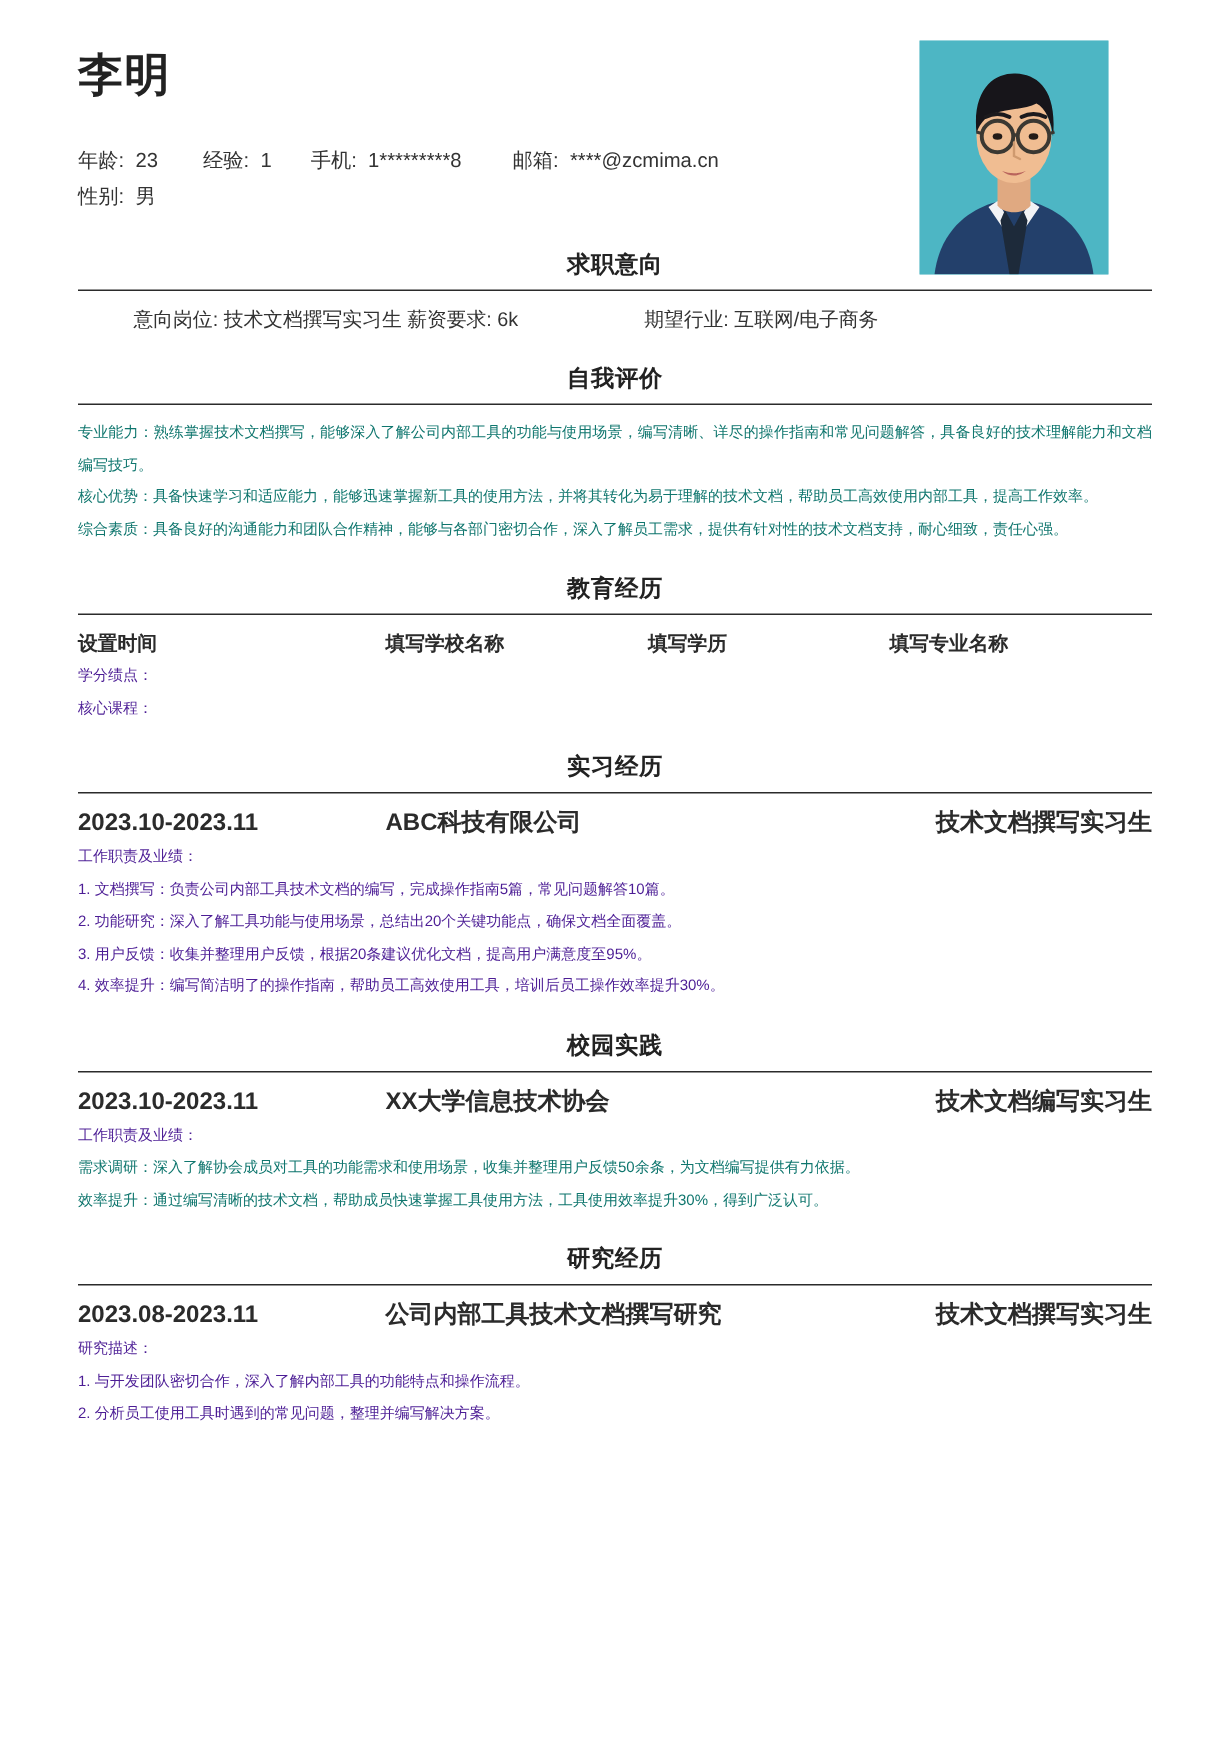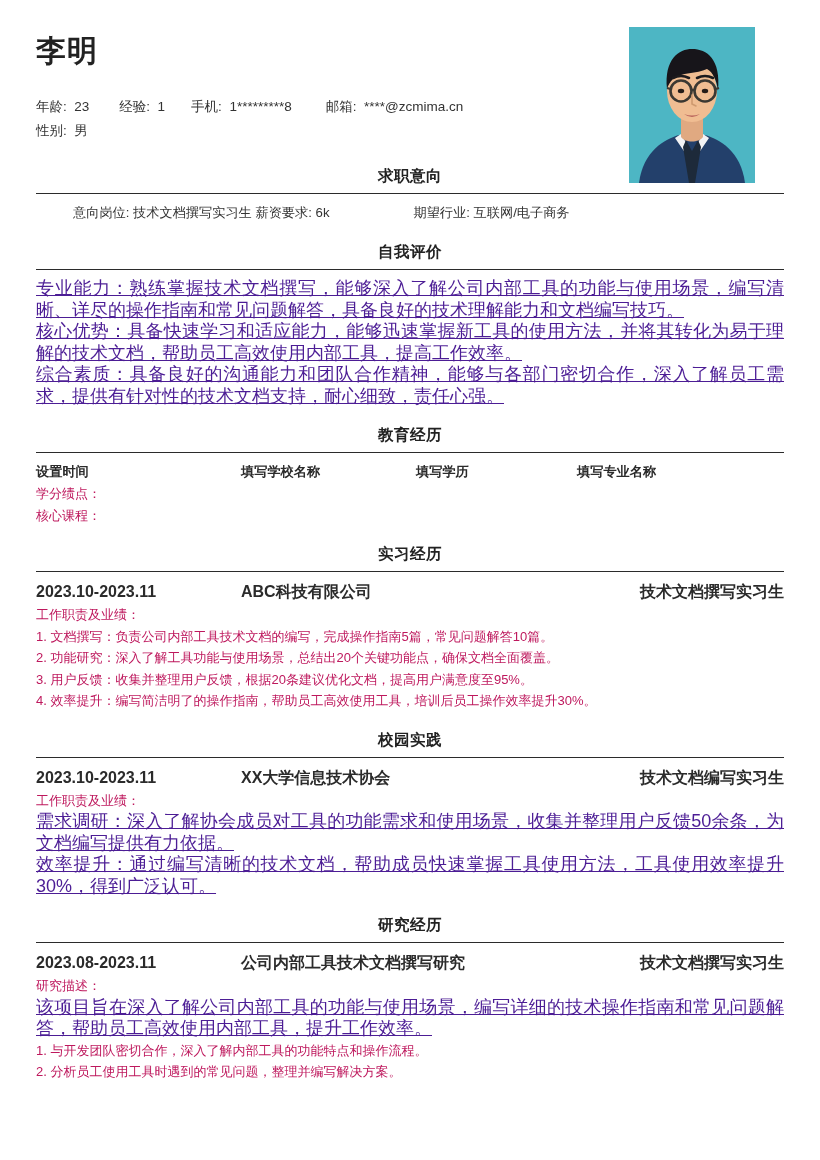--- a/index.html
+++ b/index.html
@@ -13,21 +13,21 @@
     font-family: "Liberation Sans", "DejaVu Sans", sans-serif;
     color: #2b2b2b;
     position: relative;
     overflow: hidden;
   }
   .page {
     position: relative;
     width: 820px;
     height: 843px;
     box-sizing: border-box;
-    padding: 0 36px;
+    padding: 0 52px;
   }
 
   
   .header {
     position: relative;
     padding-top: 34px;
     height: 160px;
     box-sizing: border-box;
   }
   .name {
@@ -70,32 +70,31 @@
     color: #222222;
     letter-spacing: 0.5px;
     padding-bottom: 6px;
     text-align: center;
   }
   .section-rule {
     border-bottom: 1.4px solid #2b2b2b;
     margin-bottom: 8px;
   }
   .body-line {
-    font-size: 13px;
-    line-height: 21.5px;
-    color: #be185d;
-    margin: 0;
-  }
-  .body-para {
-    font-size: 18px;
+    font-size: 10px;
     line-height: 21.5px;
     color: #4c1d95;
     margin: 0;
+  }
+  .body-para {
+    font-size: 10px;
+    line-height: 21.5px;
+    color: #0f766e;
+    margin: 0;
     text-align: justify;
-    text-decoration: underline;
   }
 
   
   .intent-row {
     font-size: 13.2px;
     color: #333333;
     line-height: 22px;
     white-space: nowrap;
     margin-left: 37px;
   }
@@ -258,18 +257,17 @@
 
   <div class="section">
     <div class="section-title">研究经历</div>
     <div class="section-rule"></div>
     <div class="exp-row">
       <span class="exp-date">2023.08-2023.11</span>
       <span class="exp-org">公司内部工具技术文档撰写研究</span>
       <span class="exp-role">技术文档撰写实习生</span>
     </div>
     <p class="body-line">研究描述：</p>
-    <p class="body-para">该项目旨在深入了解公司内部工具的功能与使用场景，编写详细的技术操作指南和常见问题解答，帮助员工高效使用内部工具，提升工作效率。</p>
     <p class="body-line">1. 与开发团队密切合作，深入了解内部工具的功能特点和操作流程。</p>
     <p class="body-line">2. 分析员工使用工具时遇到的常见问题，整理并编写解决方案。</p>
   </div>
 
 </div>
 
 </body></html>

